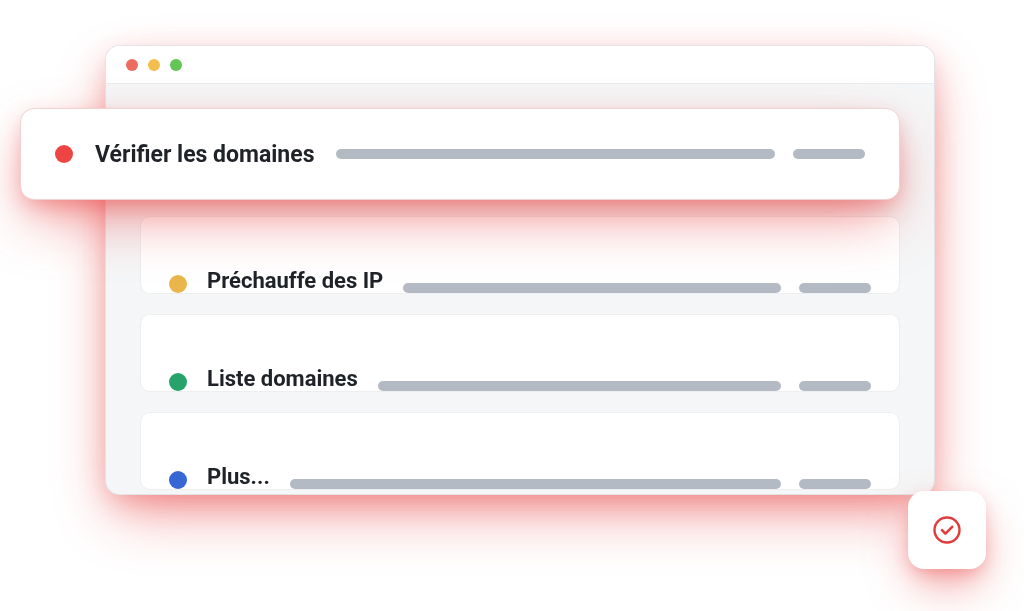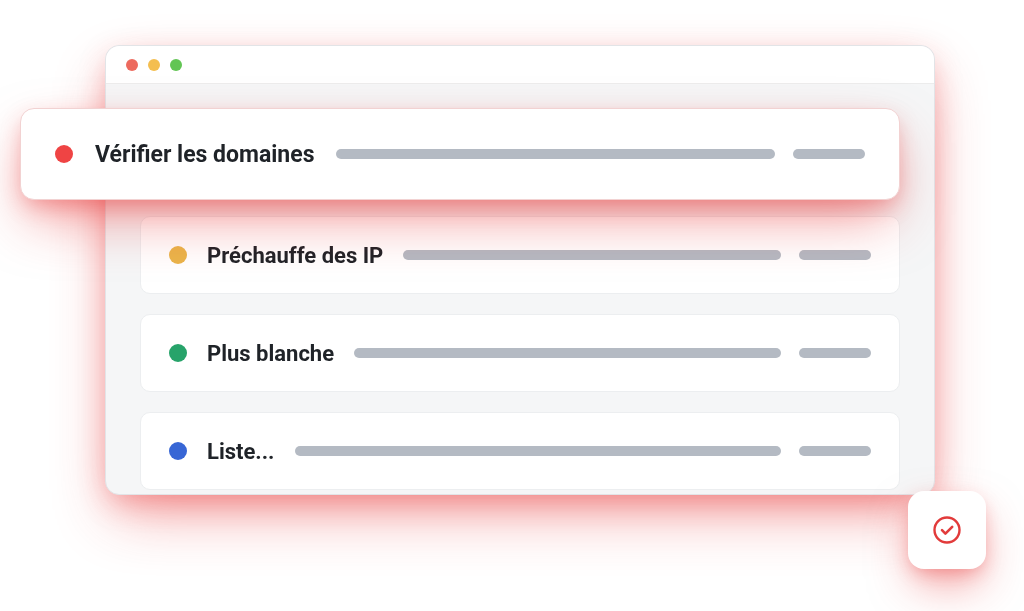--- a/index.html
+++ b/index.html
@@ -54,21 +54,21 @@
       height: 86px;
     }
 
     .row {
       background: #ffffff;
       border: 1px solid #eceef0;
       border-radius: 10px;
       height: 78px;
       padding: 0 28px;
       display: flex;
-      align-items: center;
+      align-items: flex-end;
       gap: 20px;
     }
 
     .status-dot {
       width: 18px;
       height: 18px;
       border-radius: 50%;
       flex-shrink: 0;
     }
     .dot-red { background: #ef4444; }
@@ -153,30 +153,30 @@
       <span class="status-dot dot-amber"></span>
       <span class="row-label">Préchauffe des IP</span>
       <div class="bar-wrap">
         <span class="bar-long"></span>
         <span class="bar-short"></span>
       </div>
     </div>
 
     <div class="row">
       <span class="status-dot dot-green"></span>
-      <span class="row-label">Plus blanche</span>
+      <span class="row-label">Liste domaines</span>
       <div class="bar-wrap">
         <span class="bar-long"></span>
         <span class="bar-short"></span>
       </div>
     </div>
 
     <div class="row">
       <span class="status-dot dot-blue"></span>
-      <span class="row-label">Liste...</span>
+      <span class="row-label">Plus...</span>
       <div class="bar-wrap">
         <span class="bar-long"></span>
         <span class="bar-short"></span>
       </div>
     </div>
   </div>
 </div>
 
 <div class="highlight-card">
   <span class="status-dot dot-red"></span>

